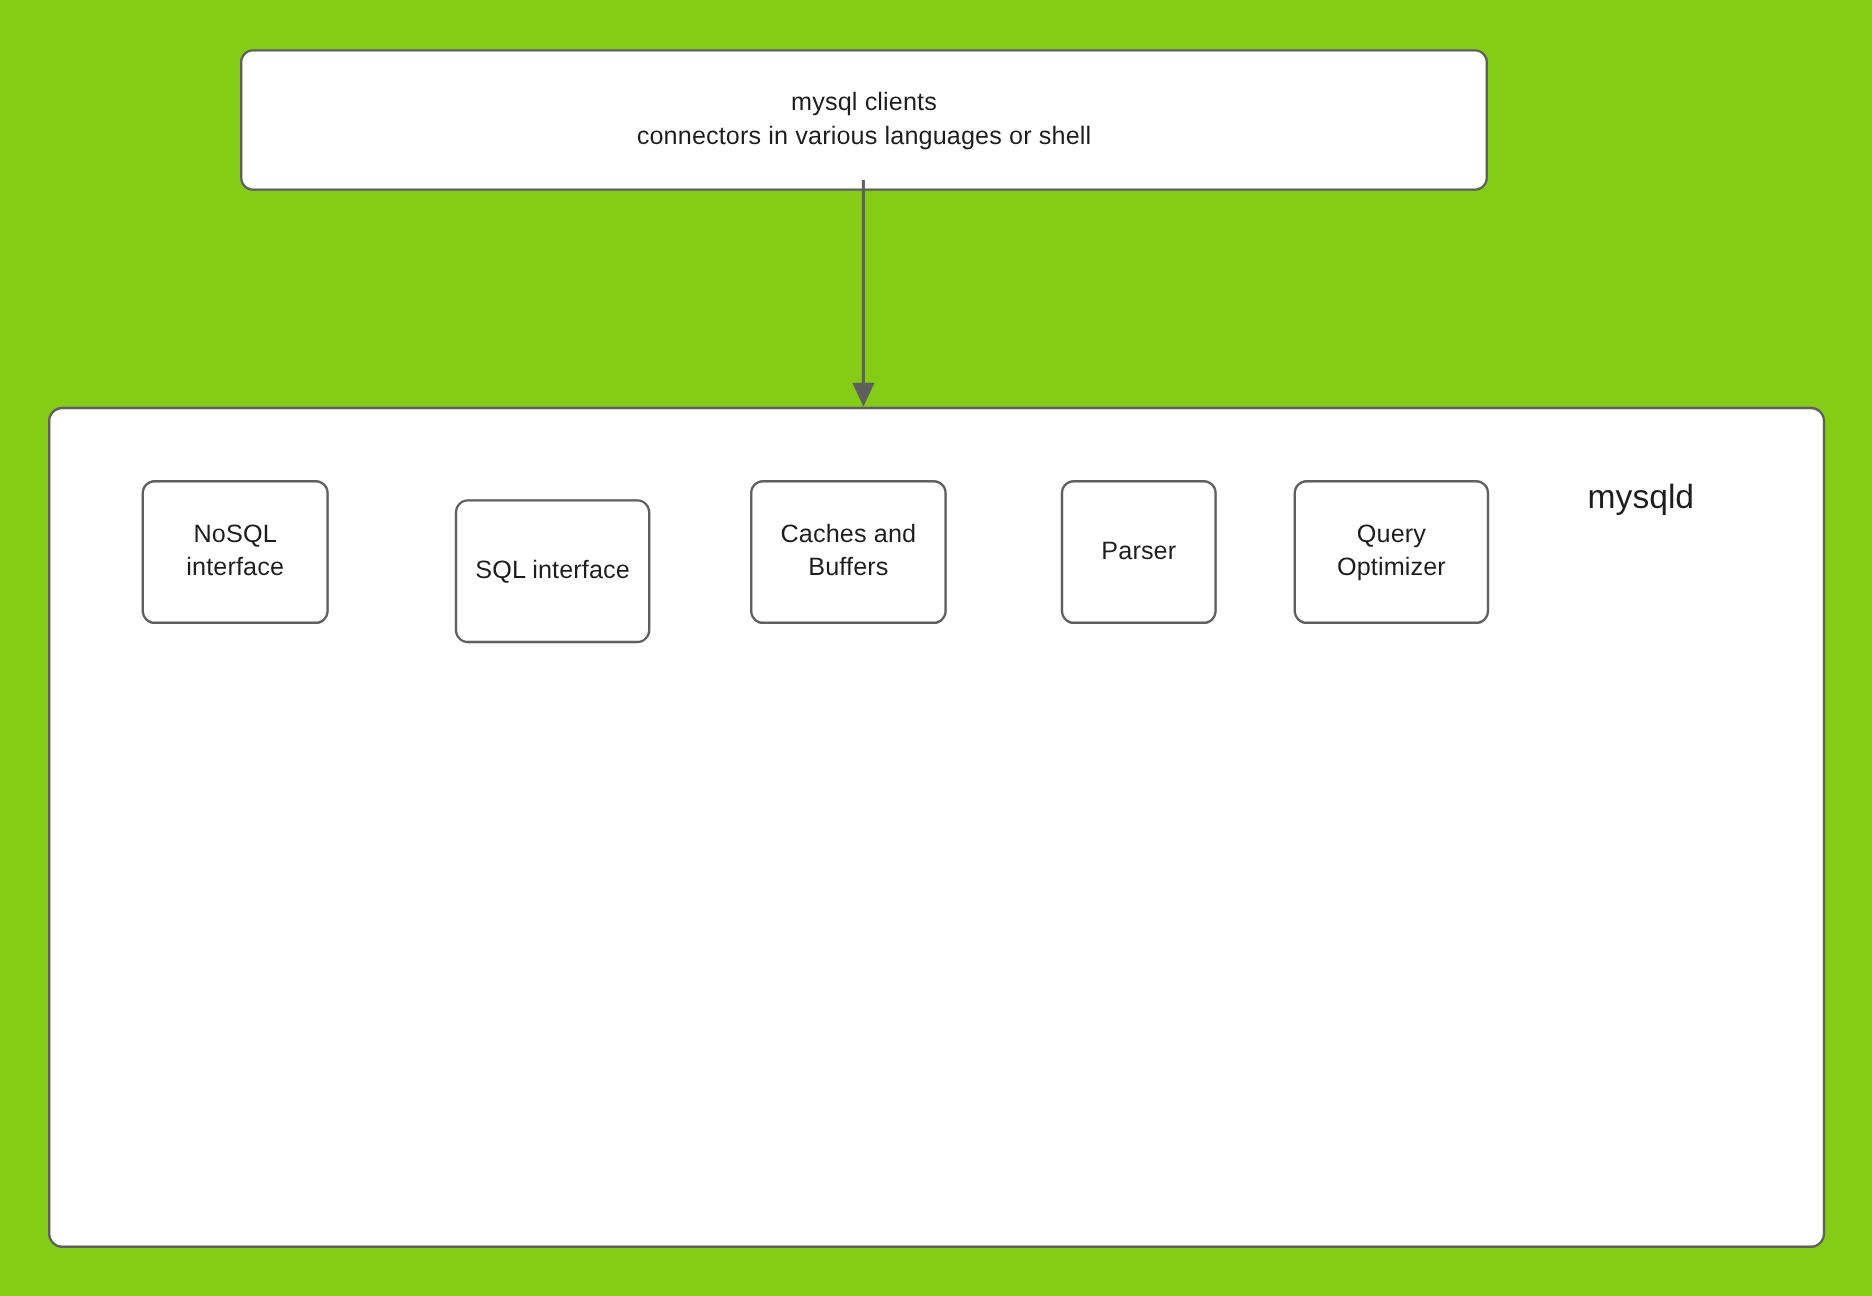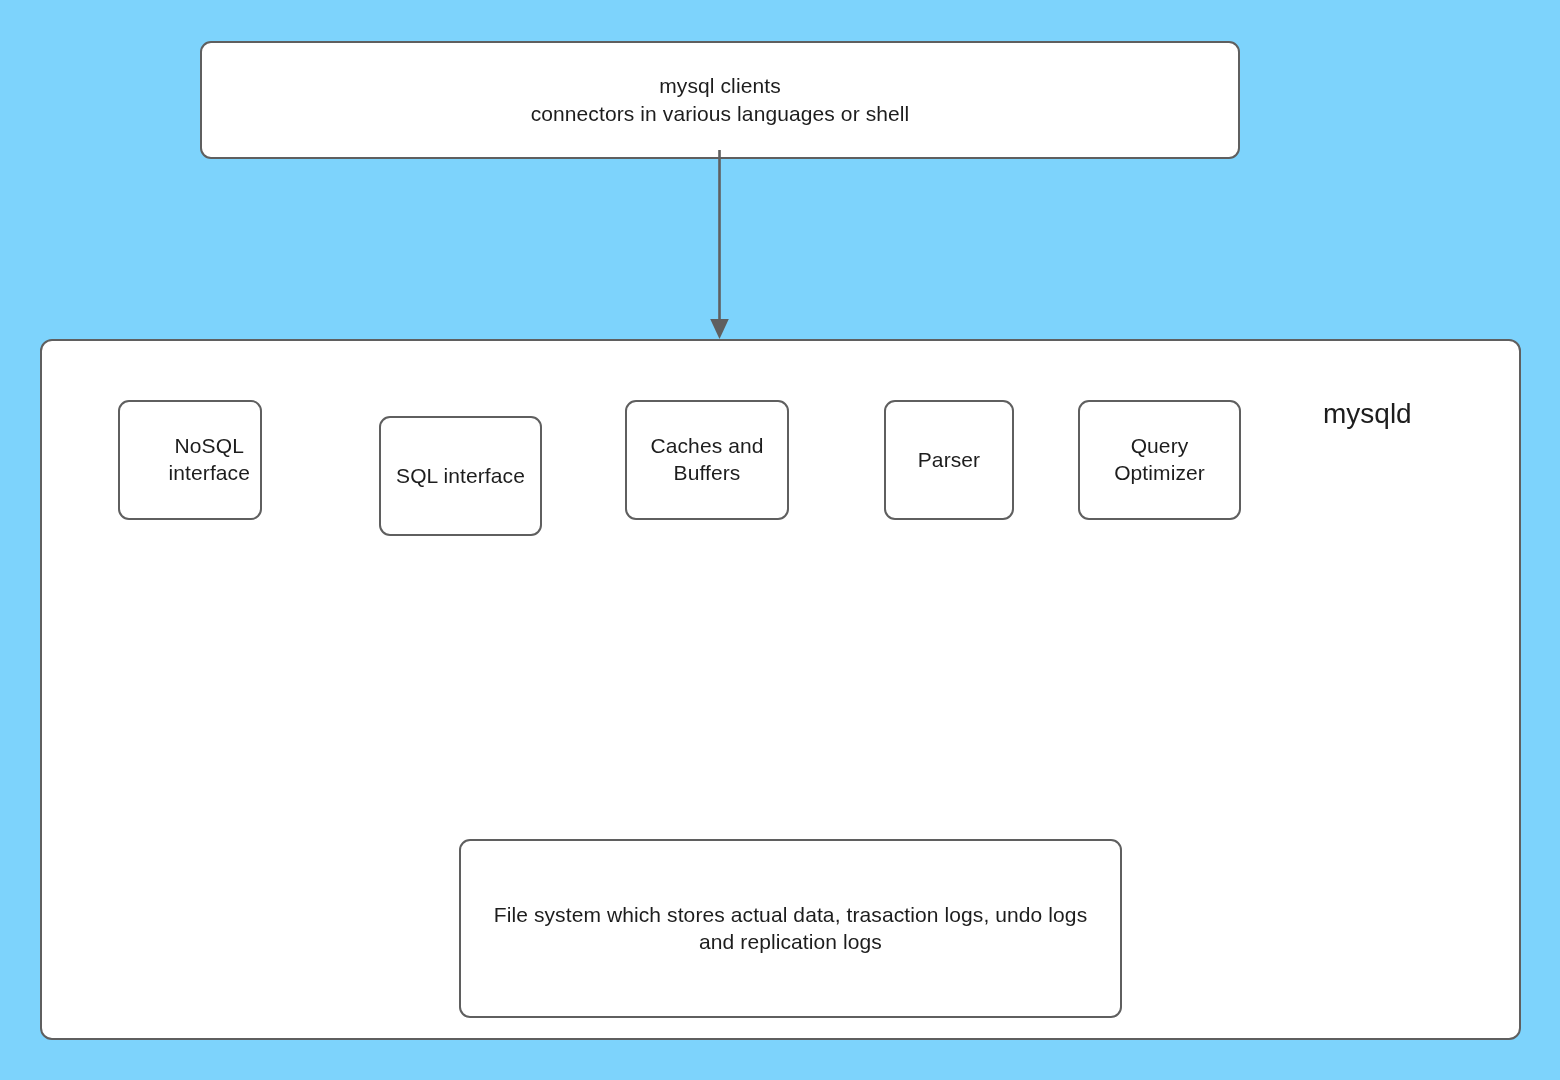--- a/index.html
+++ b/index.html
@@ -8,21 +8,21 @@
     padding: 0;
     background: #ffffff;
   }
   body {
     font-family: "Liberation Sans", sans-serif;
   }
   #canvas {
     position: relative;
     width: 1560px;
     height: 1080px;
-    background: #7dd3fc;
+    background: #84cc16;
     overflow: hidden;
   }
   .node {
     position: absolute;
     box-sizing: border-box;
     background: #ffffff;
     border: 2.4px solid #5f5f5f;
     border-radius: 11px;
     display: flex;
     align-items: center;
@@ -65,21 +65,21 @@
     color: #1d1d1d;
     font-size: 28px;
     line-height: 1.28;
     white-space: nowrap;
   }
   
   .component-box {
     top: 400px;
     height: 120px;
   }
-  #component-0 { left: 118px;  width: 144px; justify-content: flex-end; }
+  #component-0 { left: 118px;  width: 156px; }
   #component-1 { left: 379px;  width: 163px; margin-top: 16px; }
   #component-2 { left: 609px;  width: 164px; margin-left: 16px; }
   #component-3 { left: 884px;  width: 130px; }
   #component-4 { left: 1078px; width: 163px; }
   
   #storage-box {
     left: 459px;
     top: 619px;
     width: 663px;
     height: 179px;
@@ -135,18 +135,14 @@
   </div>
   <div class="node component-box" id="component-3">
     <div class="node-label">Parser</div>
   </div>
   <div class="node component-box" id="component-4">
     <div class="node-label">Query
 Optimizer</div>
   </div>
 
 
-  <div class="node" id="filesystem-box">
-    <div class="node-label">File system which stores actual data, trasaction logs, undo logs
-and replication logs</div>
-  </div>
 
 </div>
 
 </body></html>

